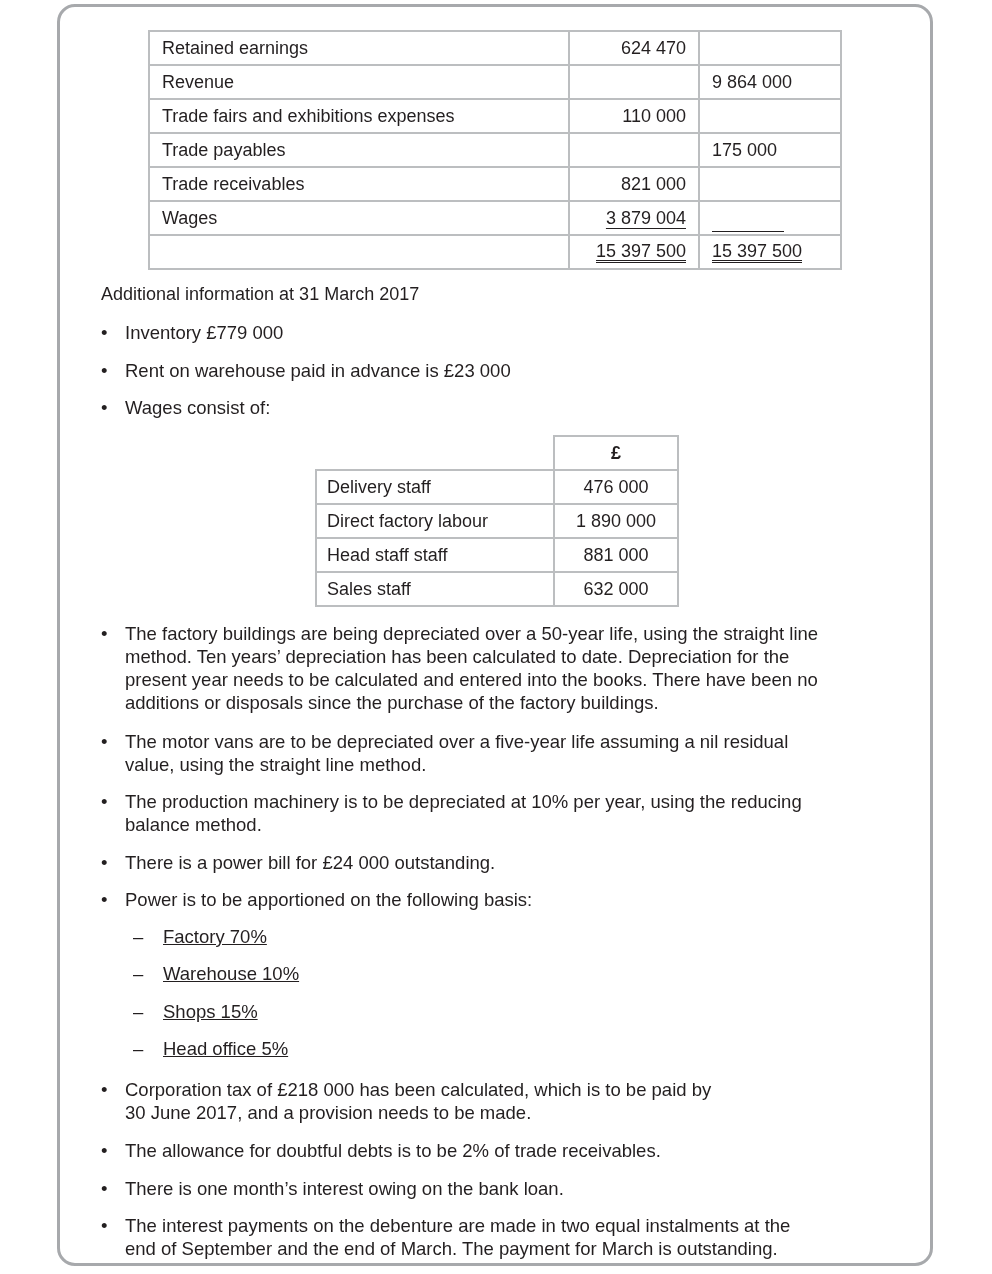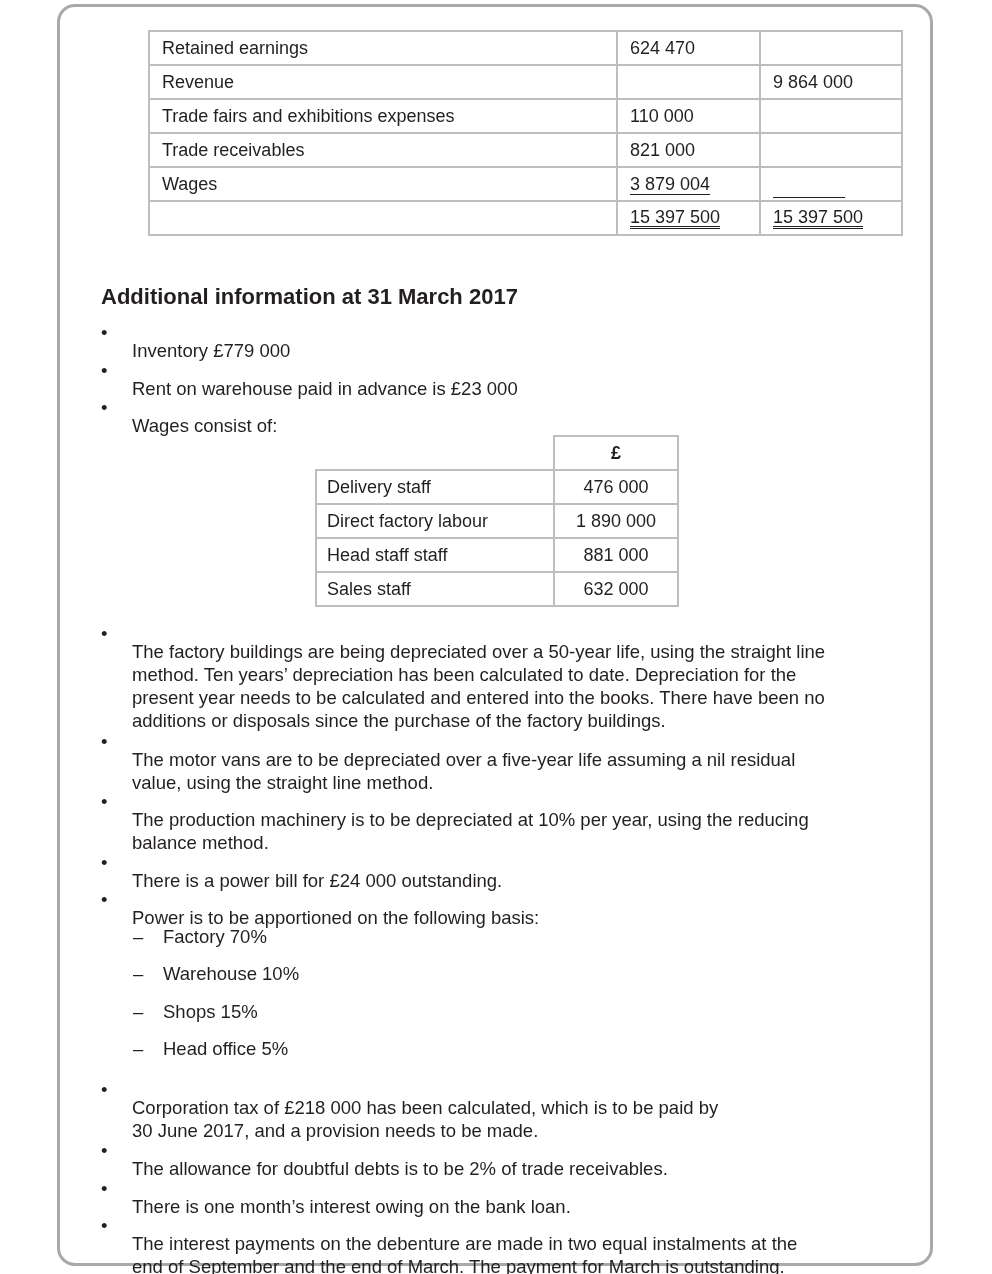--- a/index.html
+++ b/index.html
@@ -2,33 +2,33 @@
 <html><head>
 <meta charset="utf-8">
 <style>
   html, body { margin:0; padding:0; background:#ffffff; }
   body { width:992px; height:1274px; position:relative; overflow:hidden;
          font-family:"Liberation Sans", "DejaVu Sans", sans-serif; color:#231f20; }
   .frame { position:absolute; left:57px; top:4px; width:876px; height:1262px;
            border:3px solid #a7a9ac; border-radius:18px; box-sizing:border-box; }
   .tb { position:absolute; left:148px; top:30px; border-collapse:collapse; font-size:18px; }
   .tb td { border:2px solid #bcbec0; height:34px; padding:0 12px; box-sizing:border-box; vertical-align:middle; }
-  .tb td.c1 { width:468px;margin-left:9px; }
-  .tb td.c2 { width:143px; }
+  .tb td.c1 { width:420px;margin-left:9px; }
+  .tb td.c2 { width:130px; text-align:right; }
   .tb td.c3 { width:142px; text-align:left; }
   .u1 { text-decoration:underline; text-underline-offset:4px; }
   .u2 { border-bottom:3px double #231f20; line-height:18px; display:inline-block; }
   .blankline { display:inline-block; width:72px; border-bottom:1px solid #231f20; transform:translateY(8px); }
-  .heading { position:absolute; left:101px; top:284px; font-weight:bold; font-size:22px; }
+  .heading { position:absolute; left:101px; top:284px; font-weight:normal; font-size:18px; }
   .bl { position:absolute; left:101px; font-size:18.5px; line-height:23px; }
   .bl .dot { position:absolute; left:0; top:0; width:10px; }
-  .bl .txt { position:absolute; left:31px; width:700px;margin-top:18px; }
+  .bl .txt { position:absolute; left:24px; width:700px; }
   .sub { position:absolute; left:133px; font-size:18.5px; }
   .sub .dash { position:absolute; left:0; }
-  .sub .txt { position:absolute; left:30px; white-space:nowrap; }
+  .sub .txt { position:absolute; left:30px; white-space:nowrap;text-decoration:underline; }
   .wt { position:absolute; left:315px; top:435px; border-collapse:collapse; font-size:18px; }
   .wt td { border:2px solid #bcbec0; height:34px; padding:0 10px; box-sizing:border-box; }
   .wt td.l { width:238px; }
   .wt td.r { width:124px; text-align:center; }
   .wt td.empty { border:none; border-bottom:2px solid #bcbec0; border-right:2px solid #bcbec0; }
   .wt td.hdr { text-align:center; font-weight:bold; }
 </style>
 </head>
 <body>
 
@@ -43,20 +43,25 @@
   </tr>
   <tr>
     <td class="c1">Revenue</td>
     <td class="c2"></td>
     <td class="c3">9 864 000</td>
   </tr>
   <tr>
     <td class="c1">Trade fairs and exhibitions expenses</td>
     <td class="c2">110 000</td>
     <td class="c3"></td>
+  </tr>
+  <tr>
+    <td class="c1">Trade payables</td>
+    <td class="c2"></td>
+    <td class="c3">175 000</td>
   </tr>
   <tr>
     <td class="c1">Trade receivables</td>
     <td class="c2">821 000</td>
     <td class="c3"></td>
   </tr>
   <tr>
     <td class="c1">Wages</td>
     <td class="c2"><span class="u1">3 879 004</span></td>
     <td class="c3"><span class="blankline"></span></td>

